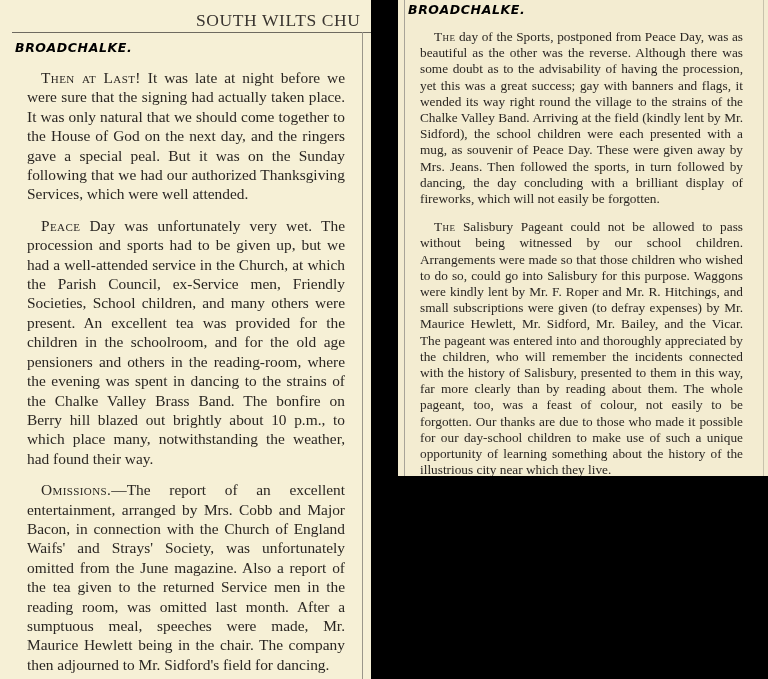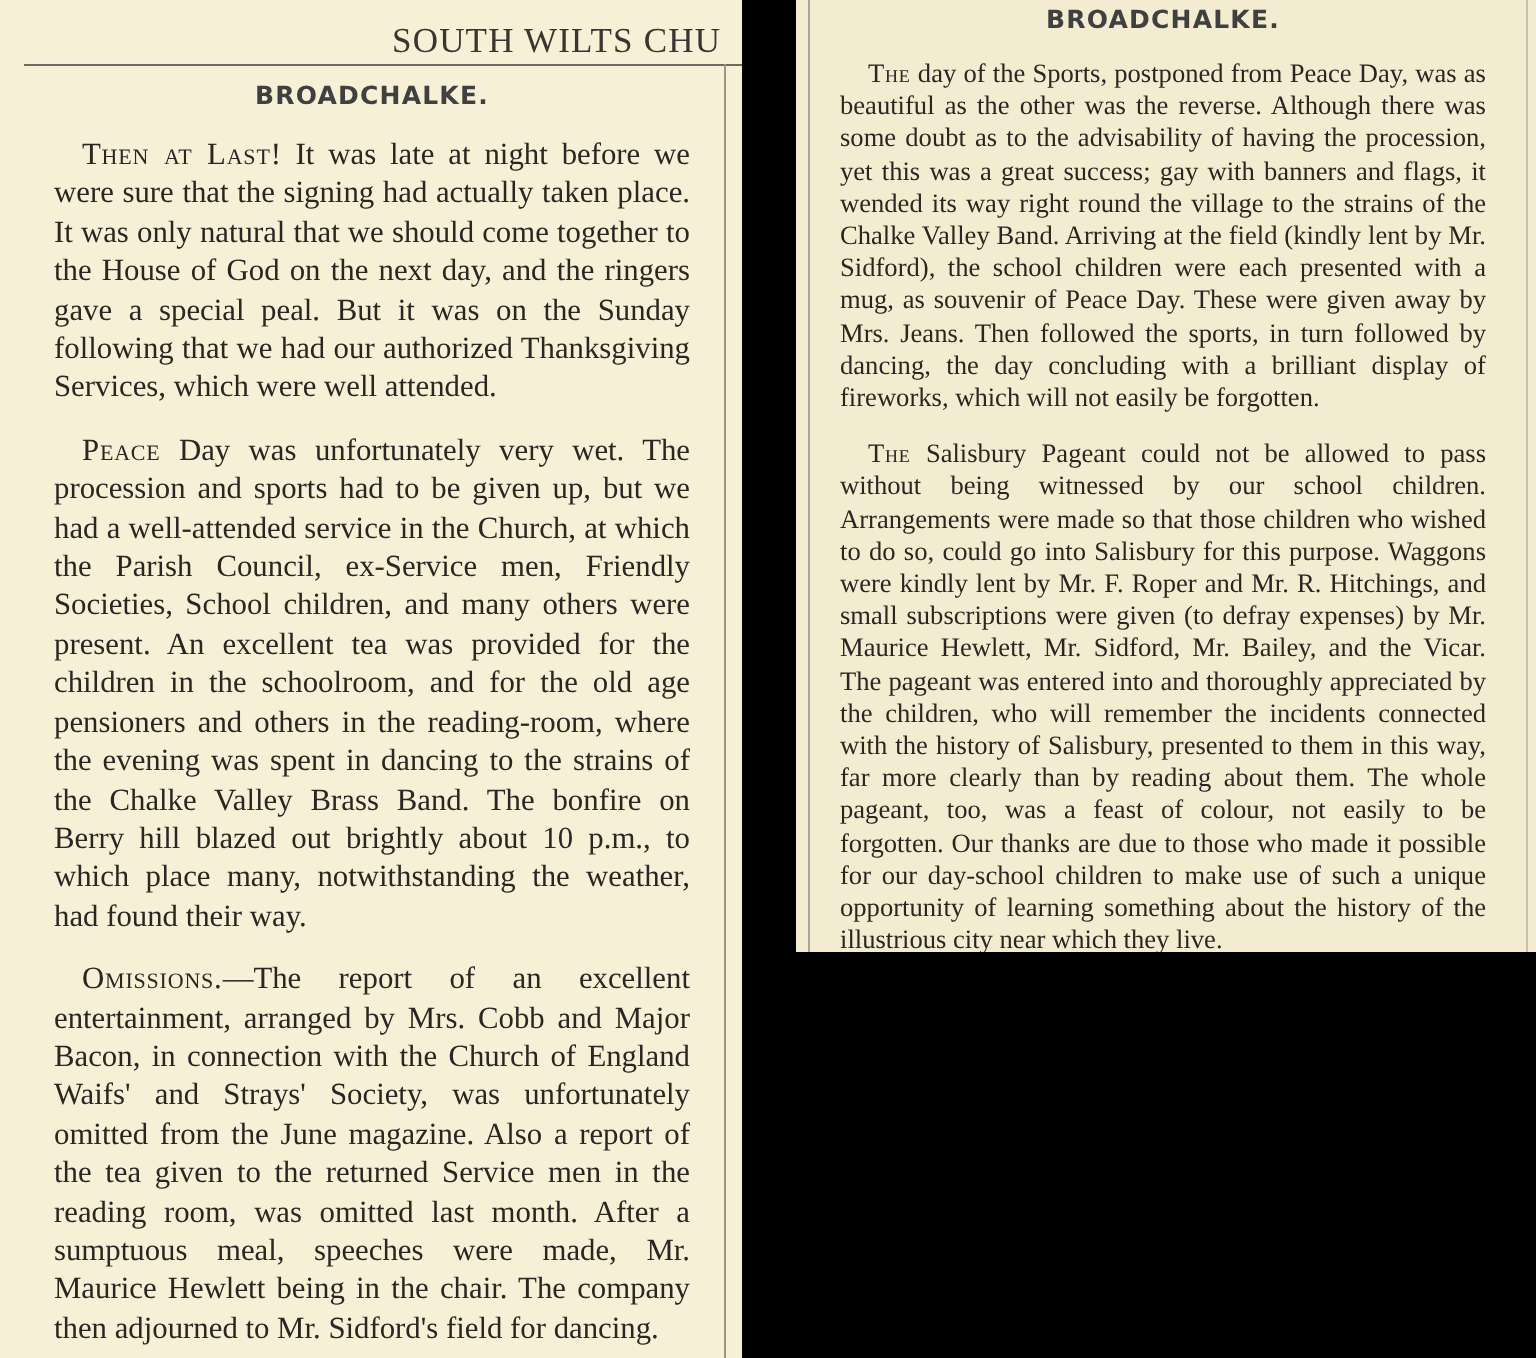--- a/index.html
+++ b/index.html
@@ -28,21 +28,21 @@
   .col-rule-right2 {
     position:absolute; right:4px; top:0; width:1px; height:476px; background:#c8c2ac;
   }
   .article {
     position:absolute; font-family:"Liberation Serif","DejaVu Serif",serif;
   }
   #left-article { left:15px; top:40px; width:342px; font-size:15.4px; line-height:19.4px; }
   #right-article { left:10px; top:3px; width:347px; font-size:13.3px; line-height:16.2px; }
   .section-title {
     font-family:"DejaVu Sans","Liberation Sans",sans-serif; font-weight:bold;
-    text-align:center; letter-spacing:0.6px; color:#404040;
+    letter-spacing:0.6px; color:#000000;font-style:italic;
   }
   #left-article .section-title { font-size:12.5px; line-height:16px; }
   #right-article .section-title { font-size:12.5px; line-height:14px; }
   .para { text-align:justify; text-indent:14px; margin:12px;font-family:Liberation Serif, serif; }
   .sc { font-variant:small-caps; letter-spacing:0.4px; }
   .subhead { text-align:center; font-style:italic; margin:0; }
   .entry { margin:0; white-space:nowrap; }
   #left-article .entry { font-size:10px; letter-spacing:-0.1px;margin-left:44px; }
   #right-article .entry { padding-left:45px; }
 </style>

